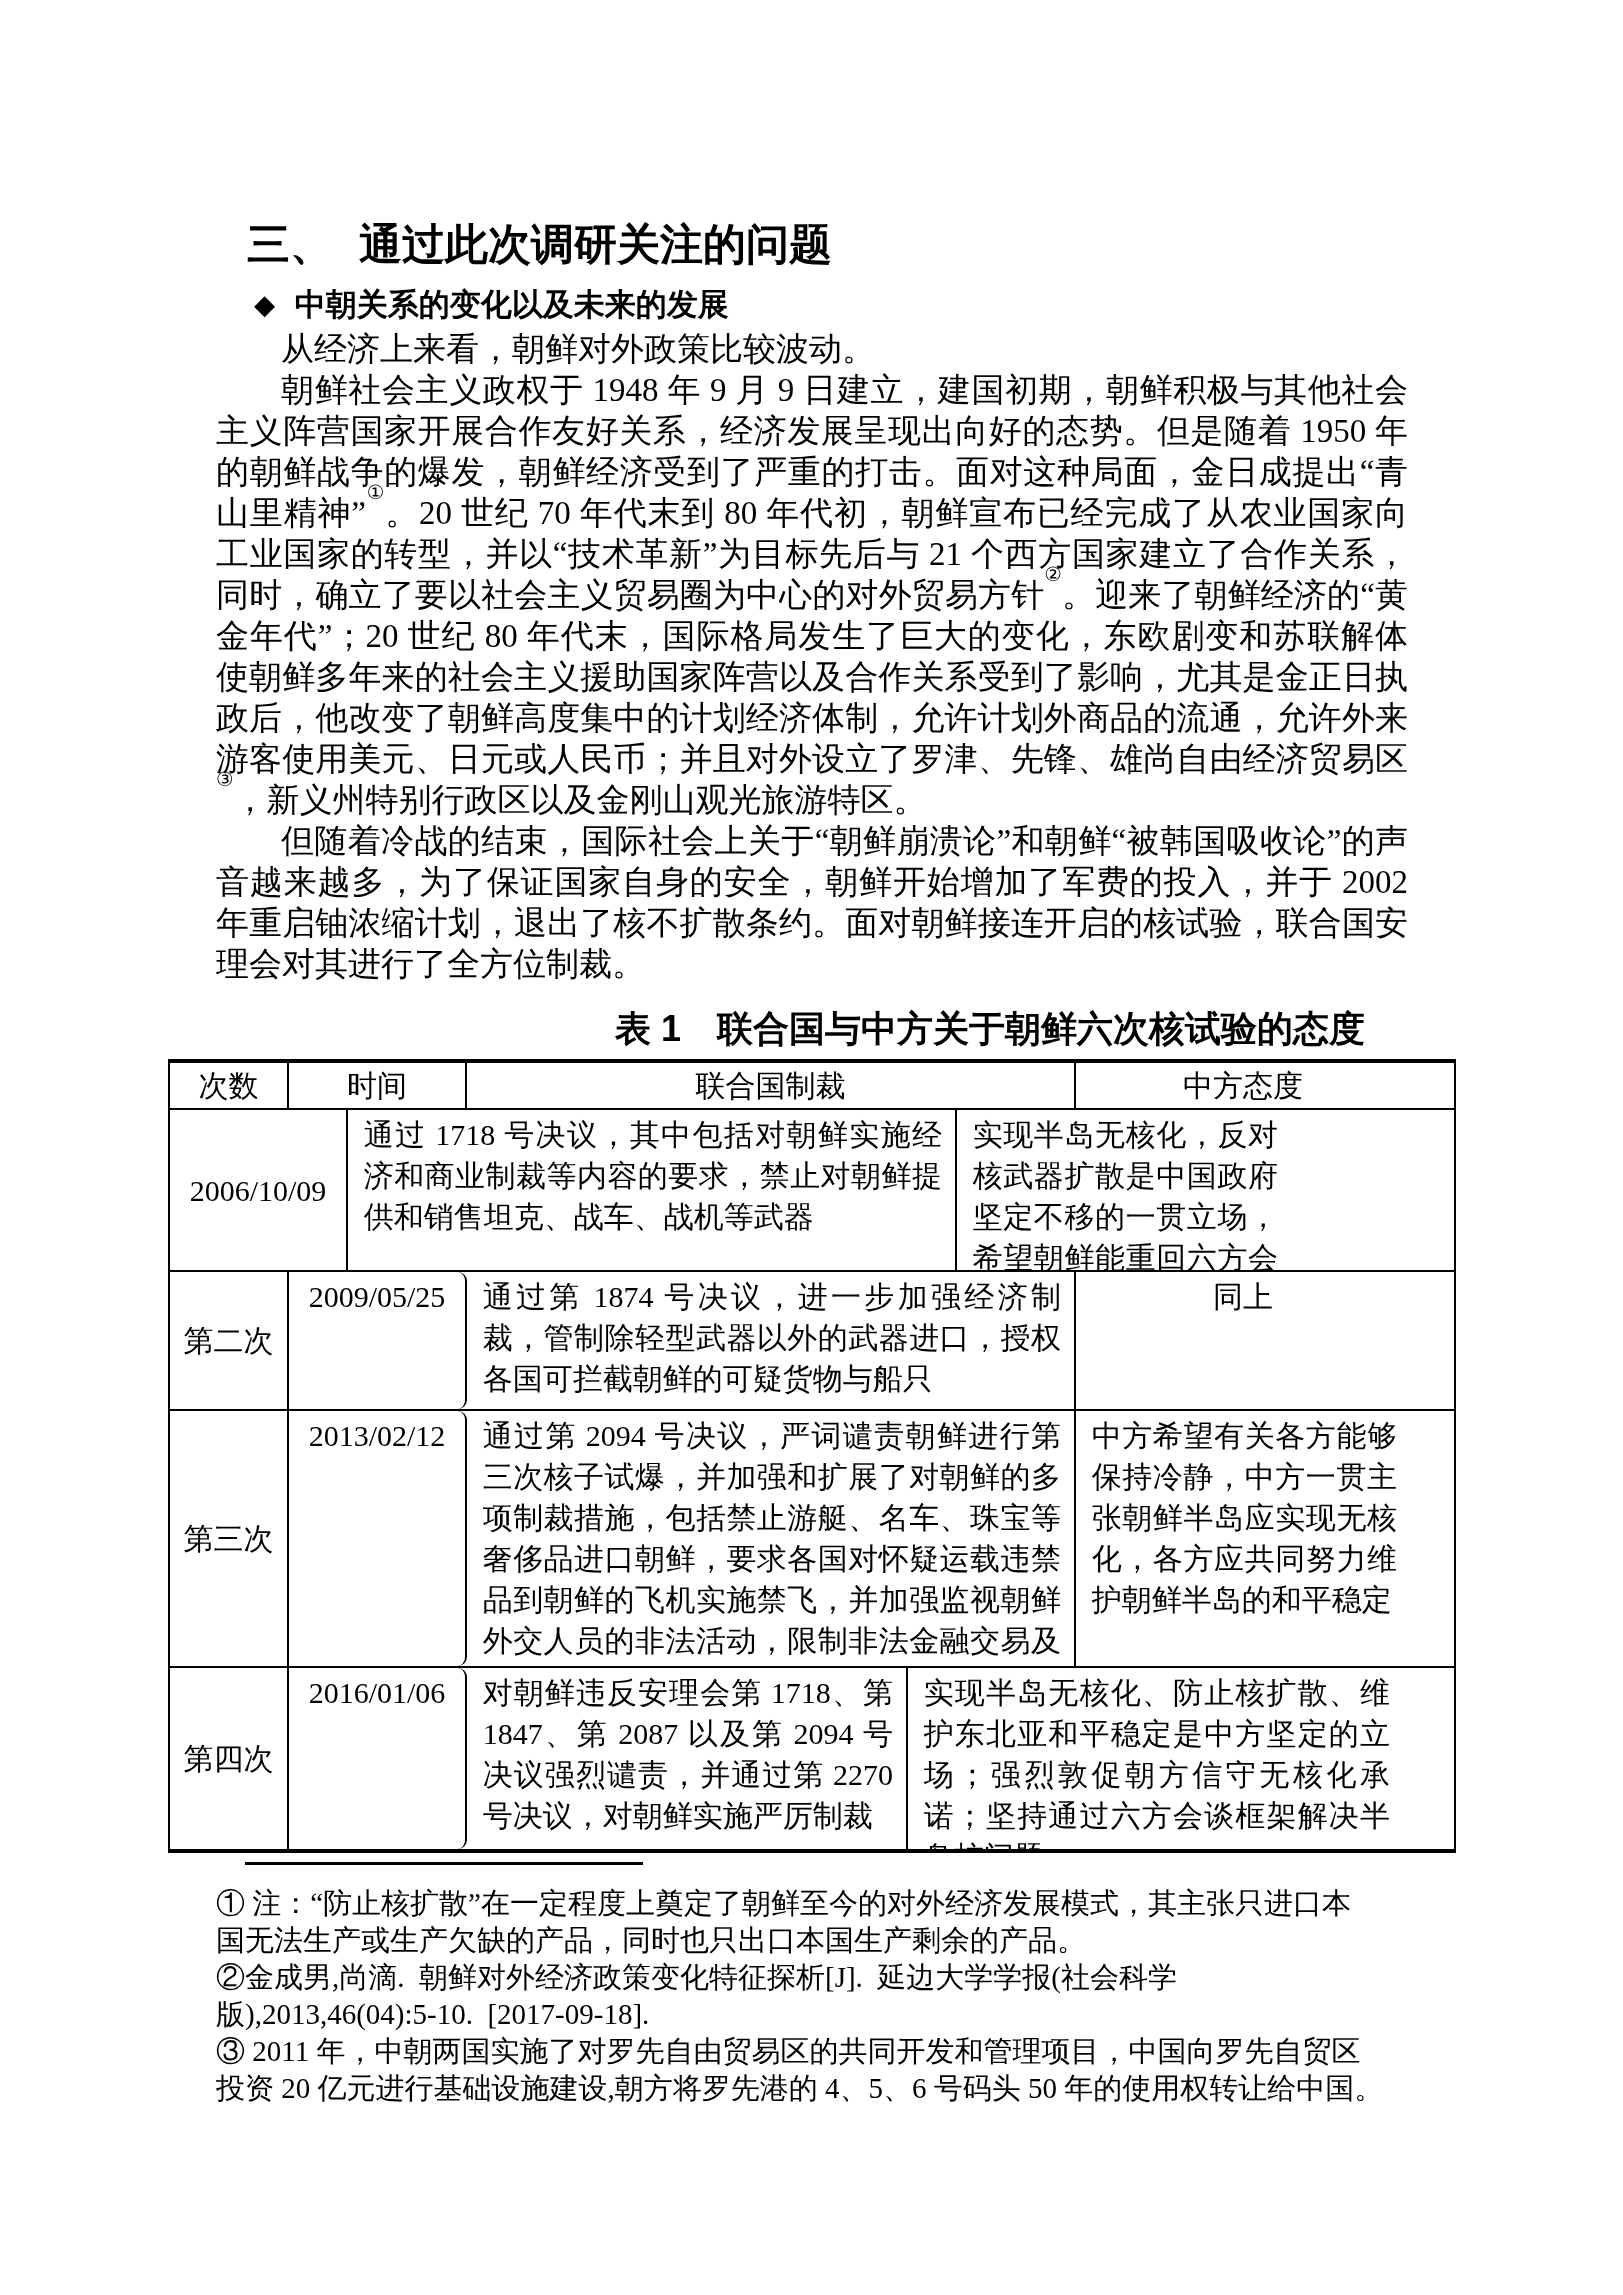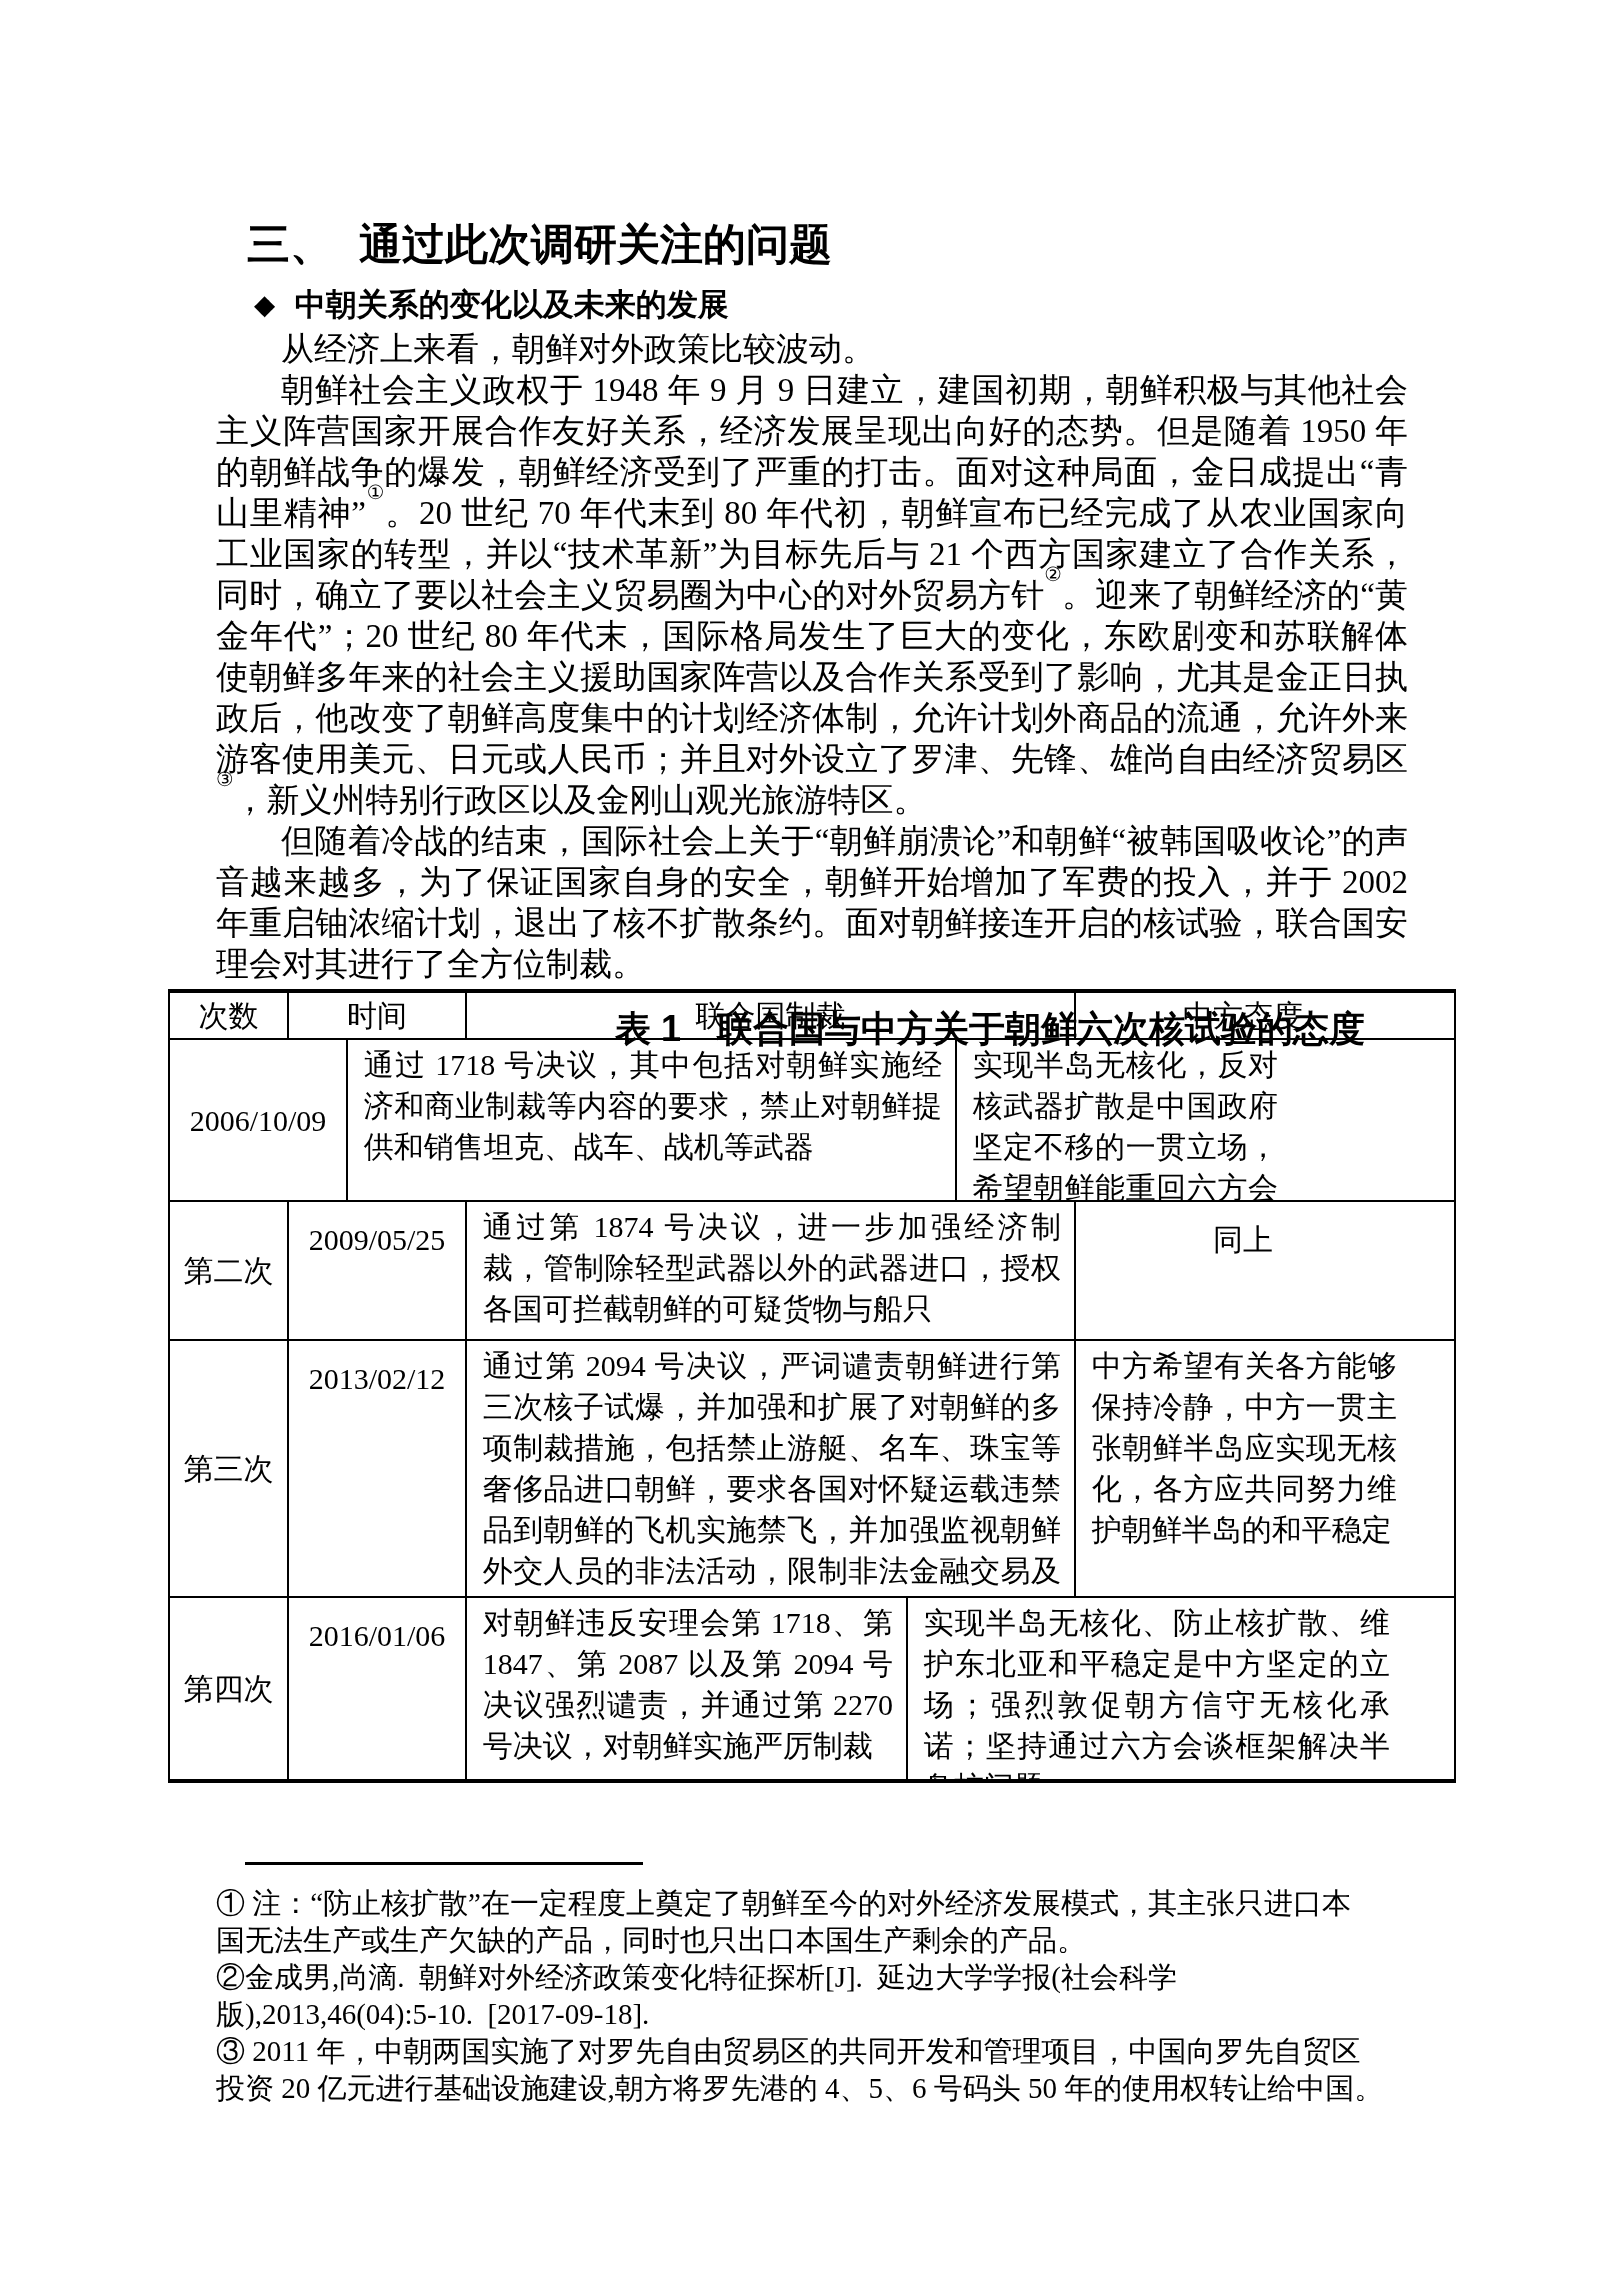--- a/index.html
+++ b/index.html
@@ -42,35 +42,35 @@
 
   
   .tbl-caption {
     position:absolute; top:1008px; left:615px;
     font-family:"Liberation Sans","DejaVu Sans",sans-serif;
     font-weight:bold; font-size:36px; line-height:1.15;
   }
 
   
   .stable {
-    position:absolute; top:989px; left:168px; width:1288px;
+    position:absolute; top:1059px; left:168px; width:1288px;
     border:2px solid #000; border-top-width:4.6px; border-bottom-width:4.6px;
     font-size:30px; line-height:41px;
   }
   .trow { display:flex; border-bottom:2px solid #000; }
   .trow:last-child { border-bottom:none; }
   .trow.thead { border-bottom-width:2.6px; }
   .cell { border-right:2px solid #000; overflow:hidden; }
   .cell:last-child { border-right:none; }
   .w1 { width:119px; } .w2 { width:178px; } .w3 { width:609px; } .w4 { width:334px; }
   .w3b { width:441px; } .w4b { width:495px; }
   .rh-head { height:47px; } .rh1 { height:162px; } .rh2 { height:139px; }
   .rh3 { height:257px; } .rh4 { height:181px; }
   .center-cell { display:flex; align-items:center; justify-content:center; text-align:center; }
-  .top-center { text-align:center; padding-top:17px; }
+  .top-center { text-align:center; padding-top:4px;border-radius:9px; }
   .txt-cell { padding:3.9px 13px 0 15.7px; text-align:justify; text-justify:inter-character; }
 
   
   .fn-sep { position:absolute; top:1862px; left:245px; width:398px; height:3.3px; background:#000; }
   .footnotes {
     position:absolute; top:1885px; left:216px; width:1218px;
     font-size:29px; line-height:37px;
   }
   .fn-line { white-space:pre-wrap; }
 </style>

